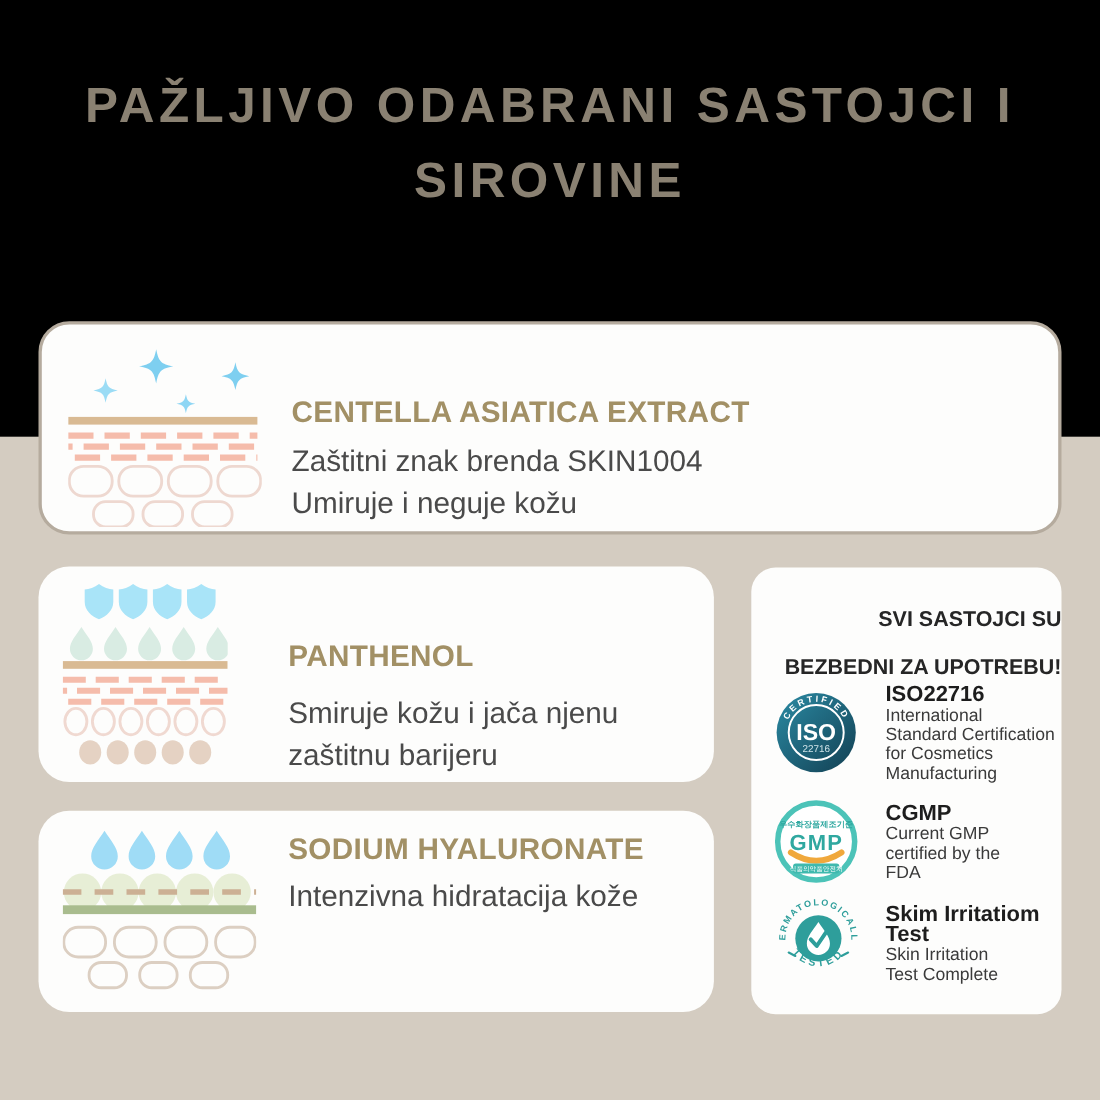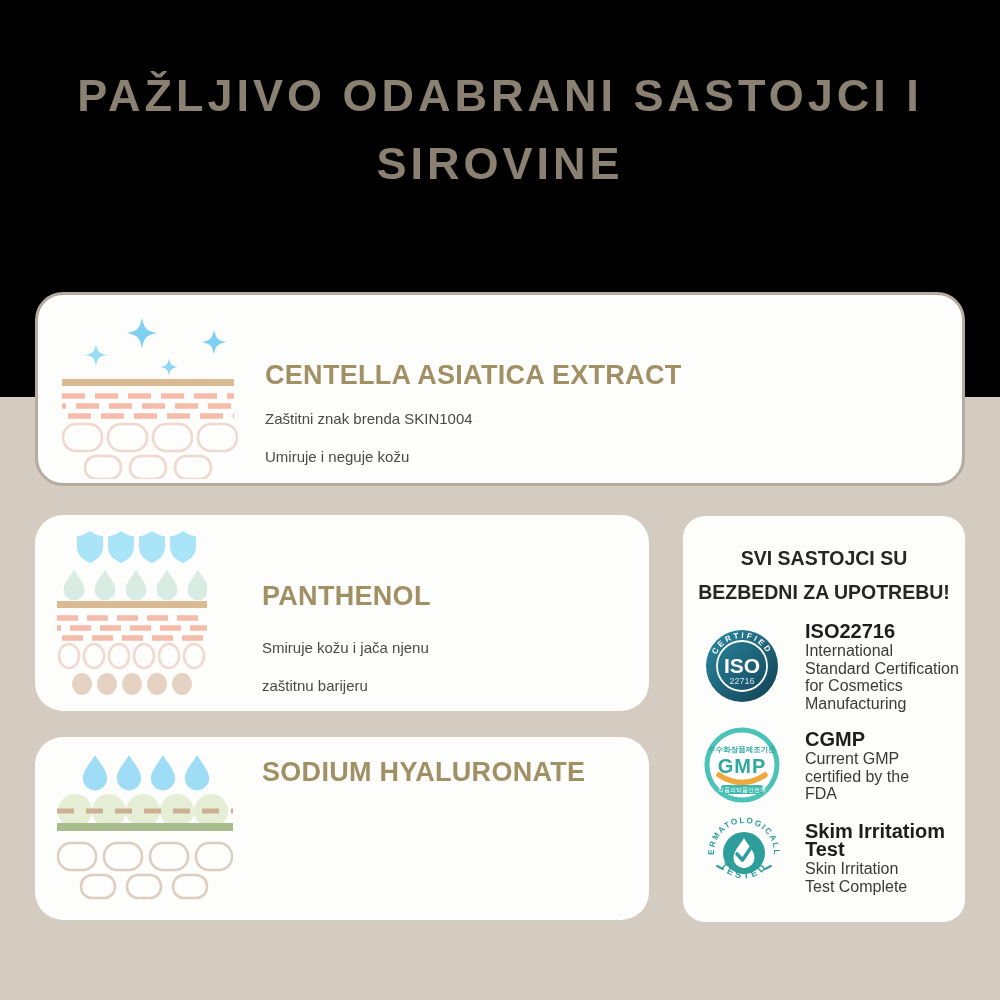--- a/index.html
+++ b/index.html
@@ -9,28 +9,28 @@
   .header-title{position:absolute;left:0;top:62px;width:1000px;text-align:center;
     font-size:45px;font-weight:800;letter-spacing:4px;line-height:68px;color:#8a8172;
     white-space:pre-line;margin:0;}
   .card{position:absolute;background:#fdfdfc;border-radius:28px;}
   .card1{left:35px;top:292px;width:930px;height:194px;border:3px solid #b5ab9e;box-sizing:border-box;}
   .card2{left:35px;top:515px;width:614px;height:196px;}
   .card3{left:35px;top:737px;width:614px;height:183px;}
   .illus{position:absolute;}
   .card-text{position:absolute;left:227px;top:0;}
   .ing-title{margin:0;font-size:27px;font-weight:800;letter-spacing:.3px;color:#a29065;}
-  .ing-body{margin:0;font-size:15px;color:#4a4a4a;line-height:38px;white-space:pre-line;}
+  .ing-body{margin:0;font-size:27px;color:#4a4a4a;line-height:38px;white-space:pre-line;}
   .c1 .ing-title{margin-top:40px;} .c1 .ing-body{margin-top:9px;}
   .c2 .ing-title{margin-top:43px;} .c2 .ing-body{margin-top:17px;}
   .c3 .ing-title{margin-top:39px;} .c3 .ing-body{margin-top:8px;}
   .safety-card{position:absolute;left:683px;top:516px;width:282px;height:406px;
     background:#fdfdfc;border-radius:22px;}
-  .safety-heading{position:absolute;left:0;top:25px;width:282px;text-align:center;margin:0;
-    font-size:19.5px;font-weight:800;color:#262626;line-height:34px;white-space:pre-line;}
+  .safety-heading{position:absolute;left:0;top:25px;width:282px;text-align:right;margin:0;
+    font-size:19.5px;font-weight:800;color:#262626;line-height:44px;white-space:pre-line;}
   .cert-row{position:absolute;left:0;width:282px;}
   .row-iso{top:106px;} .row-gmp{top:211px;} .row-derm{top:297px;}
   .cert-badge{position:absolute;left:21px;}
   .row-iso .cert-badge{top:6px;} .row-gmp .cert-badge{top:0;} .row-derm .cert-badge{top:0;}
   .cert-text{position:absolute;left:122px;}
   .row-iso .cert-text{top:0;} .row-gmp .cert-text{top:3px;} .row-derm .cert-text{top:9px;}
   .cert-name{margin:0;font-size:20px;font-weight:700;color:#1d1d1d;line-height:18px;}
   .cert-desc{margin:2px 0 0 0;font-size:16px;color:#3a3a3a;line-height:17.5px;white-space:pre-line;}
 </style>
 </head>
@@ -136,20 +136,21 @@
         <rect x="47" y="94" width="38" height="27" rx="13"></rect>
         <rect x="93" y="94" width="38" height="27" rx="13"></rect>
         <rect x="139" y="94" width="36" height="27" rx="13"></rect>
         <rect x="24" y="126" width="34" height="23" rx="11"></rect>
         <rect x="70" y="126" width="34" height="23" rx="11"></rect>
         <rect x="116" y="126" width="34" height="23" rx="11"></rect>
       </g>
     </svg>
     <div class="card-text c3">
       <h2 class="ing-title" style="margin-top:20px;">SODIUM HYALURONATE</h2>
+      <p class="ing-body">Intenzivna hidratacija kože</p>
     </div>
   </section>
 
   <aside class="safety-card">
     <h2 class="safety-heading">SVI SASTOJCI SU
 BEZBEDNI ZA UPOTREBU!</h2>
 
     <div class="cert-row row-iso">
       <svg class="cert-badge" width="76" height="76" viewBox="0 0 76 76">
         <defs>

